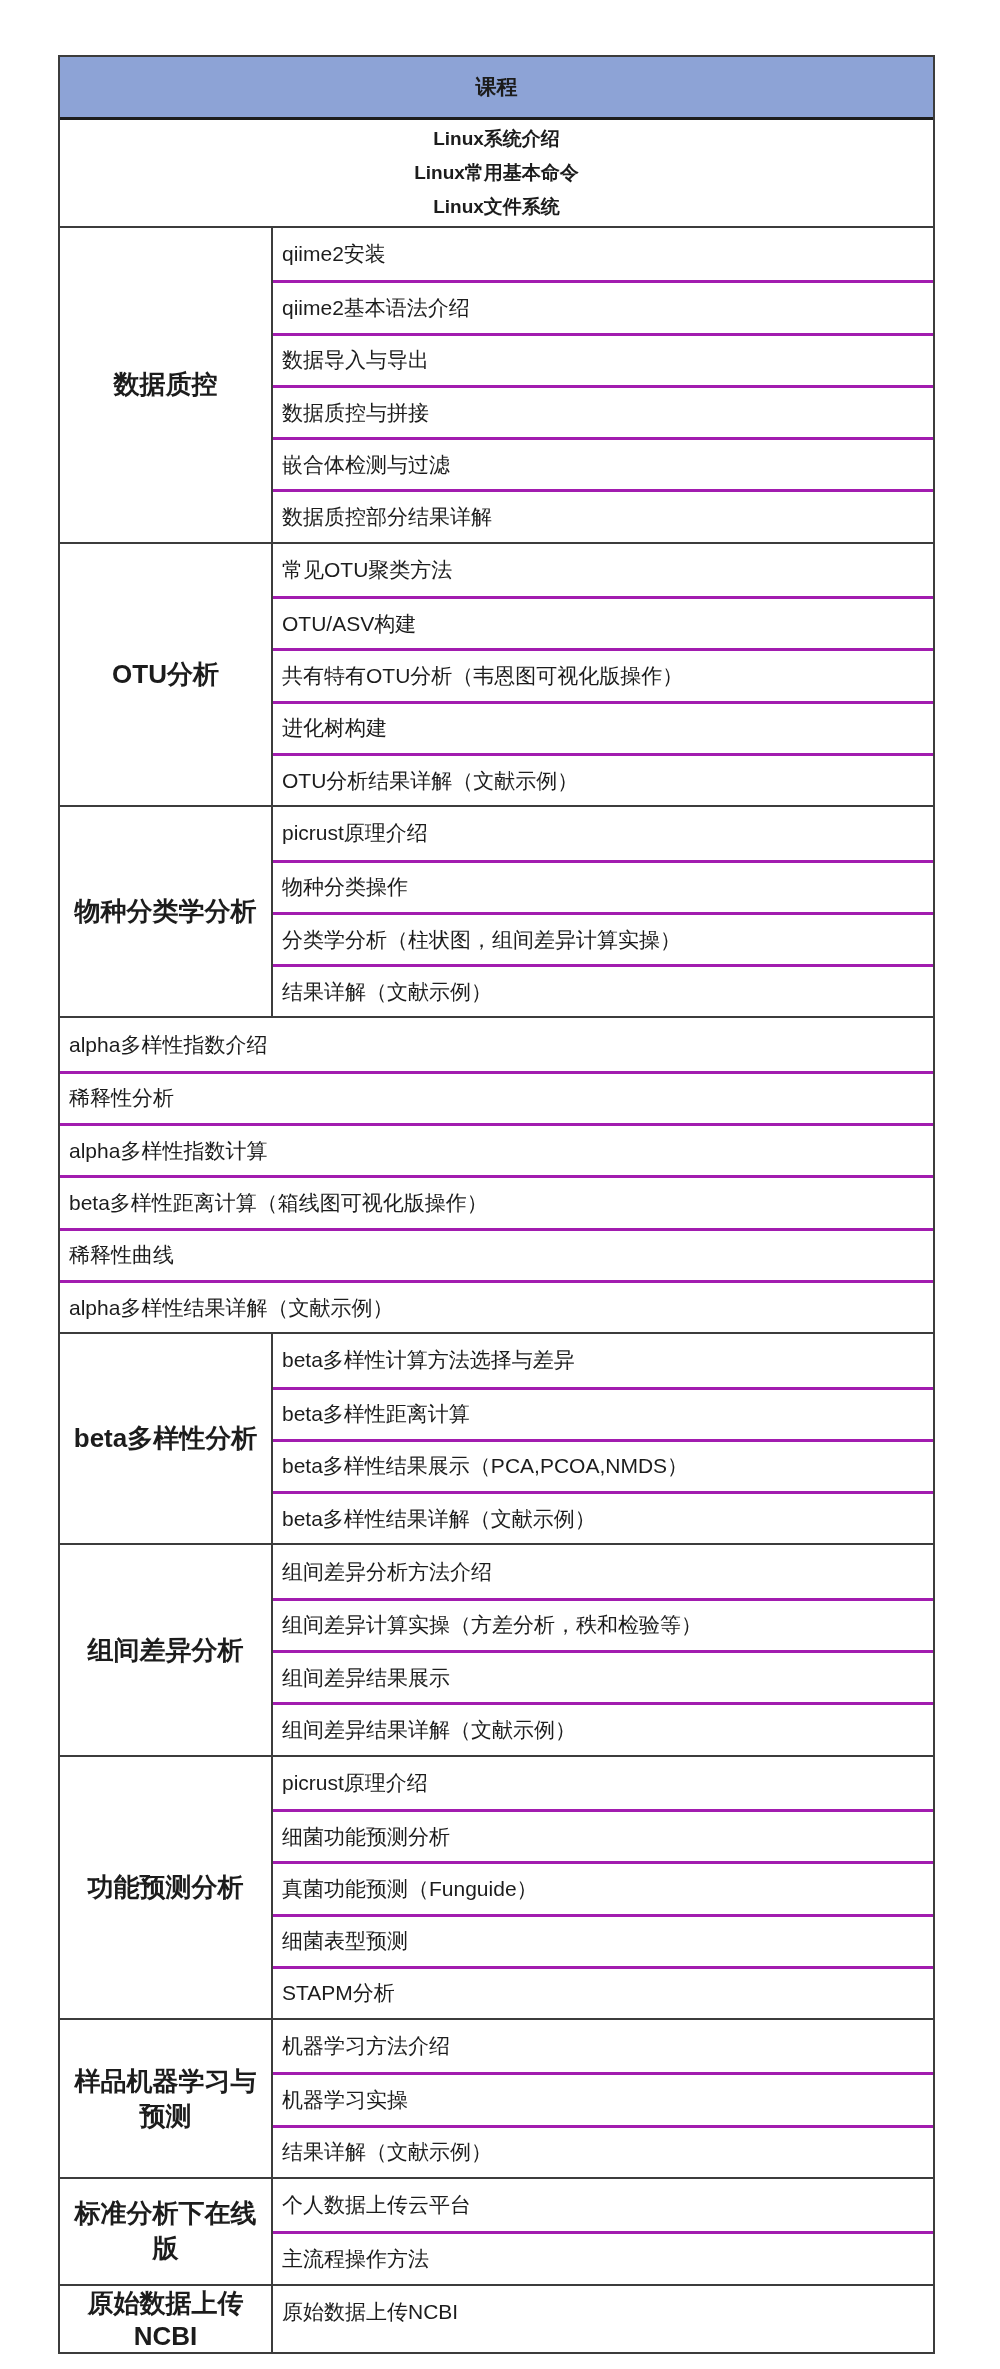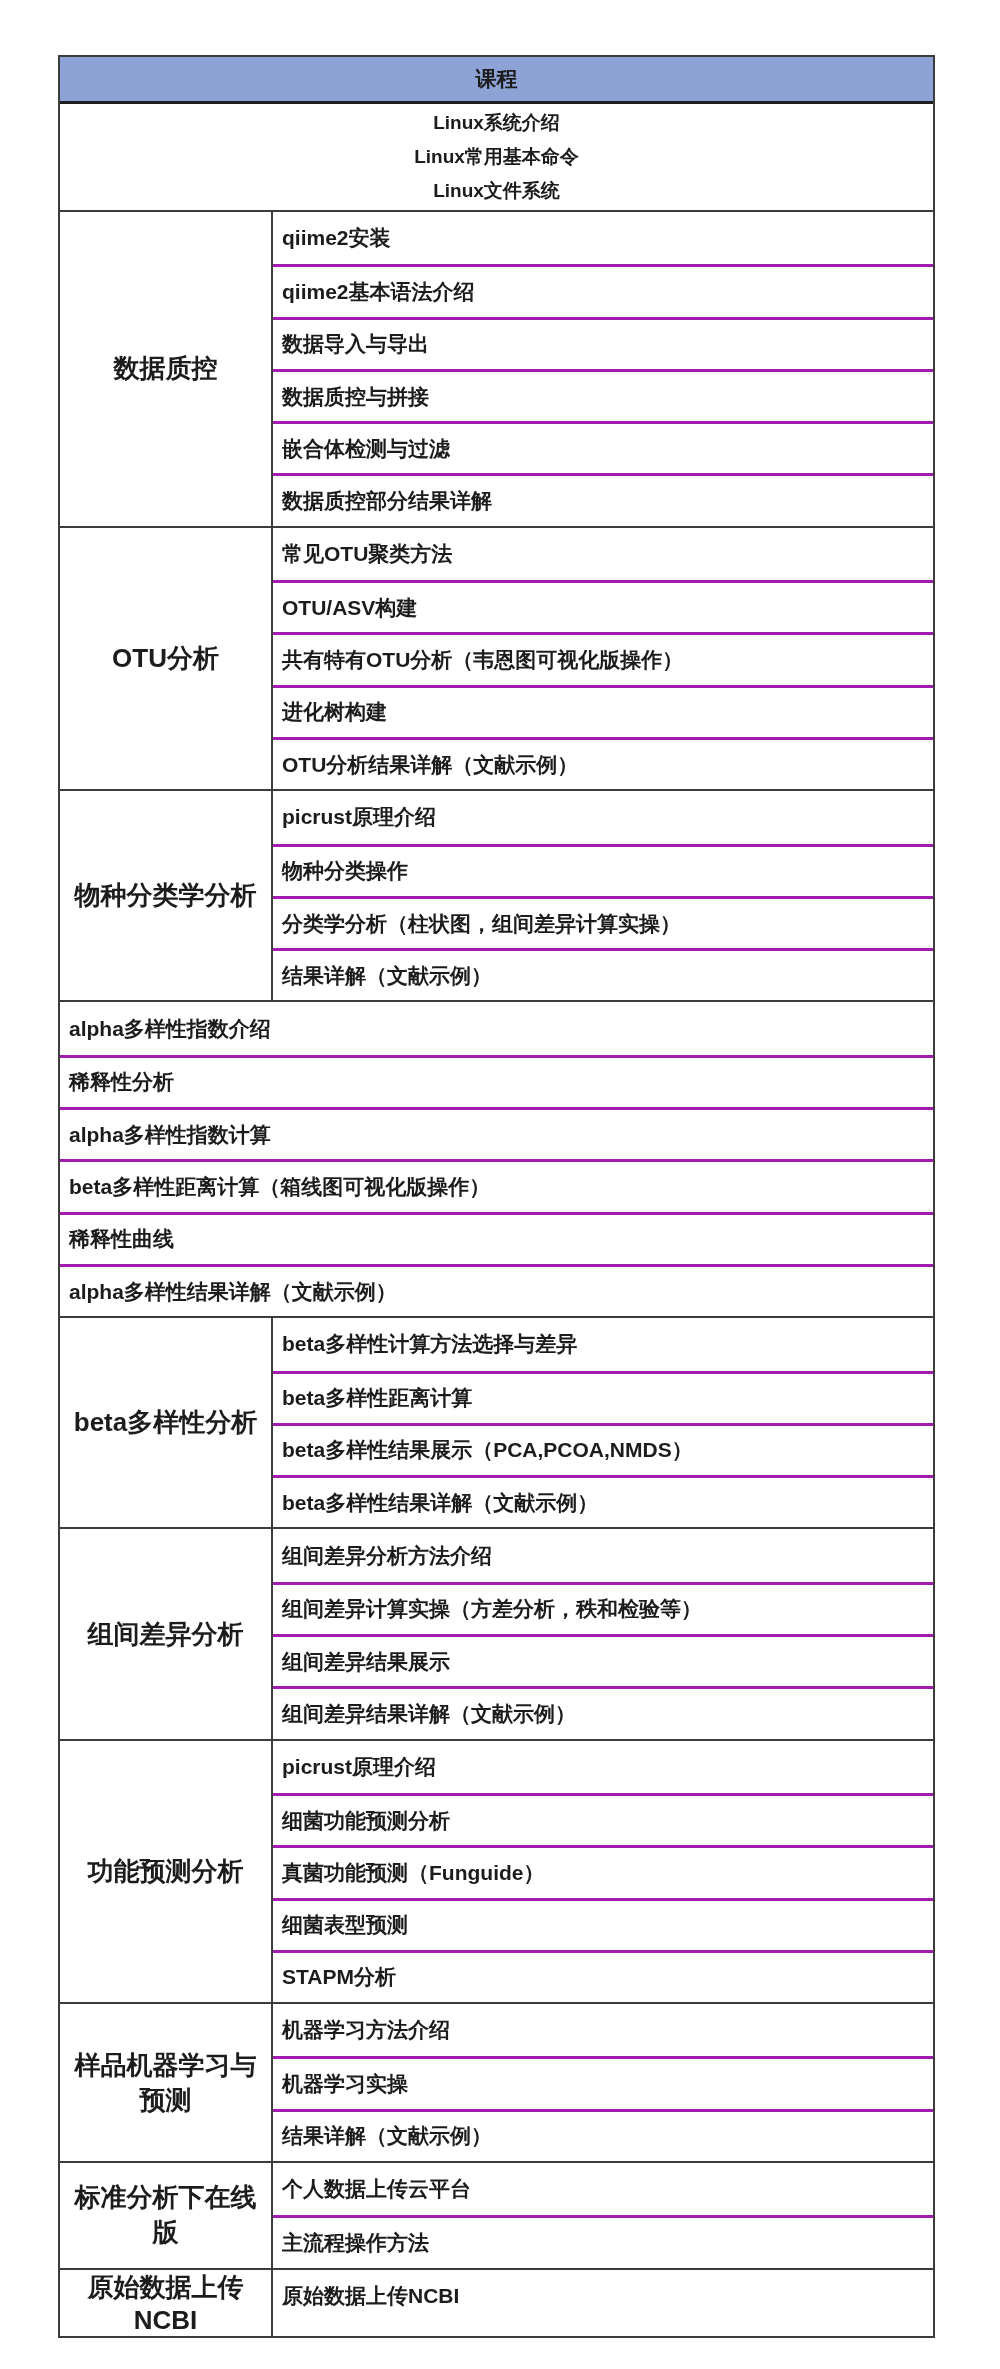--- a/index.html
+++ b/index.html
@@ -11,21 +11,21 @@
     color:#1c1c1c;
   }
   .tbl {
     position:absolute;
     left:58px; top:55px;
     width:877px;
     border:2px solid #3c3c3c;
     background:#ffffff;
   }
   .hdr {
-    height:47px;
+    height:63px;
     display:flex; align-items:center; justify-content:center;
     font-size:21px; font-weight:700;
     border-bottom:3px solid #1d1d1d;
   }
   .intro {
     height:106px;
     display:flex; flex-direction:column;
     align-items:center; justify-content:center;
   }
   .intro .iline {
@@ -44,21 +44,21 @@
     display:flex; align-items:center; justify-content:center;
     text-align:center;
     font-size:26px; font-weight:600;
     padding:0 4px;
   }
   .items { flex:1 1 auto; display:flex; flex-direction:column; }
   .item {
     height:52.3px;
     display:flex; align-items:center;
     padding-left:9px;
-    font-size:21px; font-weight:700;
+    font-size:21px; font-weight:400;
     white-space:nowrap; overflow:hidden;
   }
   .item + .item { border-top:3px solid #a21caf; }
 </style>
 </head>
 <body>
 
 <div class="tbl">
   <div class="hdr" style="background: rgb(141, 163, 214);">
     <span>课程</span>

